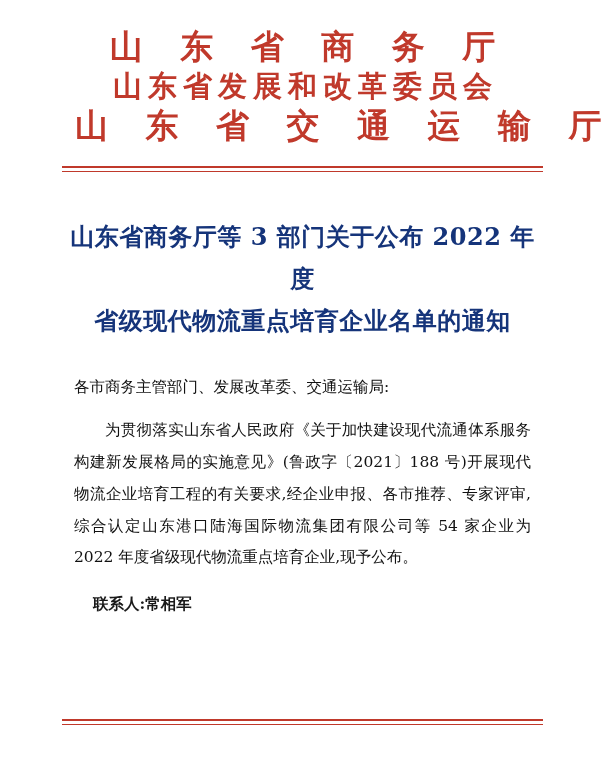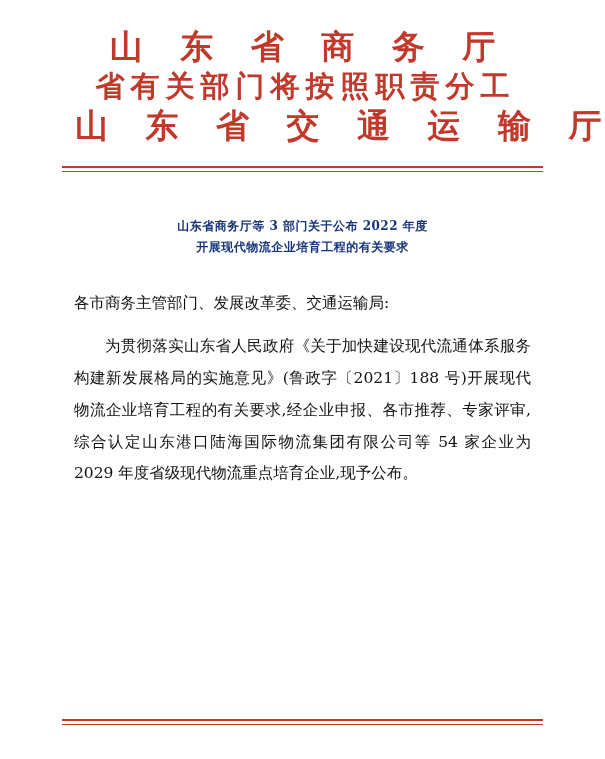--- a/index.html
+++ b/index.html
@@ -49,21 +49,21 @@
     height: 1px;
     margin-top: 3px;
   }
 
   
   .doc-title {
     margin-top: 44px;
     text-align: center;
     color: #15347a;
     font-weight: bold;
-    font-size: 12px;
+    font-size: 24px;
     line-height: 1.75;
     letter-spacing: 0.5px;
   }
   .doc-title .t-line { display: block; }
 
   
   .body-text {
     margin-top: 30px;
     font-size: 15.5px;
     line-height: 2.05;
@@ -97,38 +97,41 @@
   .bottom-rules .red-rule { margin: 0; }
   .bottom-rules .red-rule.thin { margin-top: 3px; }
 </style>
 </head>
 <body>
 
 <div class="page">
 
   <div class="letterhead">
     <div class="letterhead-line lh-1">山 东 省 商 务 厅</div>
-    <div class="letterhead-line lh-2">省有关部门将按照职责分工</div>
+    <div class="letterhead-line lh-2">山东省发展和改革委员会</div>
     <div class="letterhead-line lh-3">山 东 省 交 通 运 输 厅</div>
   </div>
 
   <div class="red-rule"></div>
   <div class="red-rule thin"></div>
 
   <div class="doc-title">
     <span class="t-line">山东省商务厅等 3 部门关于公布 2022 年度</span>
-    <span class="t-line">开展现代物流企业培育工程的有关要求</span>
+    <span class="t-line">省级现代物流重点培育企业名单的通知</span>
   </div>
 
   <div class="body-text">
     <p>各市商务主管部门、发展改革委、交通运输局:</p>
-    <p class="indent">为贯彻落实山东省人民政府《关于加快建设现代流通体系服务构建新发展格局的实施意见》(鲁政字〔2021〕188 号)开展现代物流企业培育工程的有关要求,经企业申报、各市推荐、专家评审,综合认定山东港口陆海国际物流集团有限公司等 54 家企业为 2029 年度省级现代物流重点培育企业,现予公布。</p>
+    <p class="indent">为贯彻落实山东省人民政府《关于加快建设现代流通体系服务构建新发展格局的实施意见》(鲁政字〔2021〕188 号)开展现代物流企业培育工程的有关要求,经企业申报、各市推荐、专家评审,综合认定山东港口陆海国际物流集团有限公司等 54 家企业为 2022 年度省级现代物流重点培育企业,现予公布。</p>
   </div>
 
   <div class="contact">
+    <p>
+      <span class="bold">联系人:</span><span class="bold">常相军</span>
+    </p>
   </div>
 
   <div class="bottom-rules">
     <div class="red-rule"></div>
     <div class="red-rule thin"></div>
   </div>
 
 </div>
 
 </body></html>

